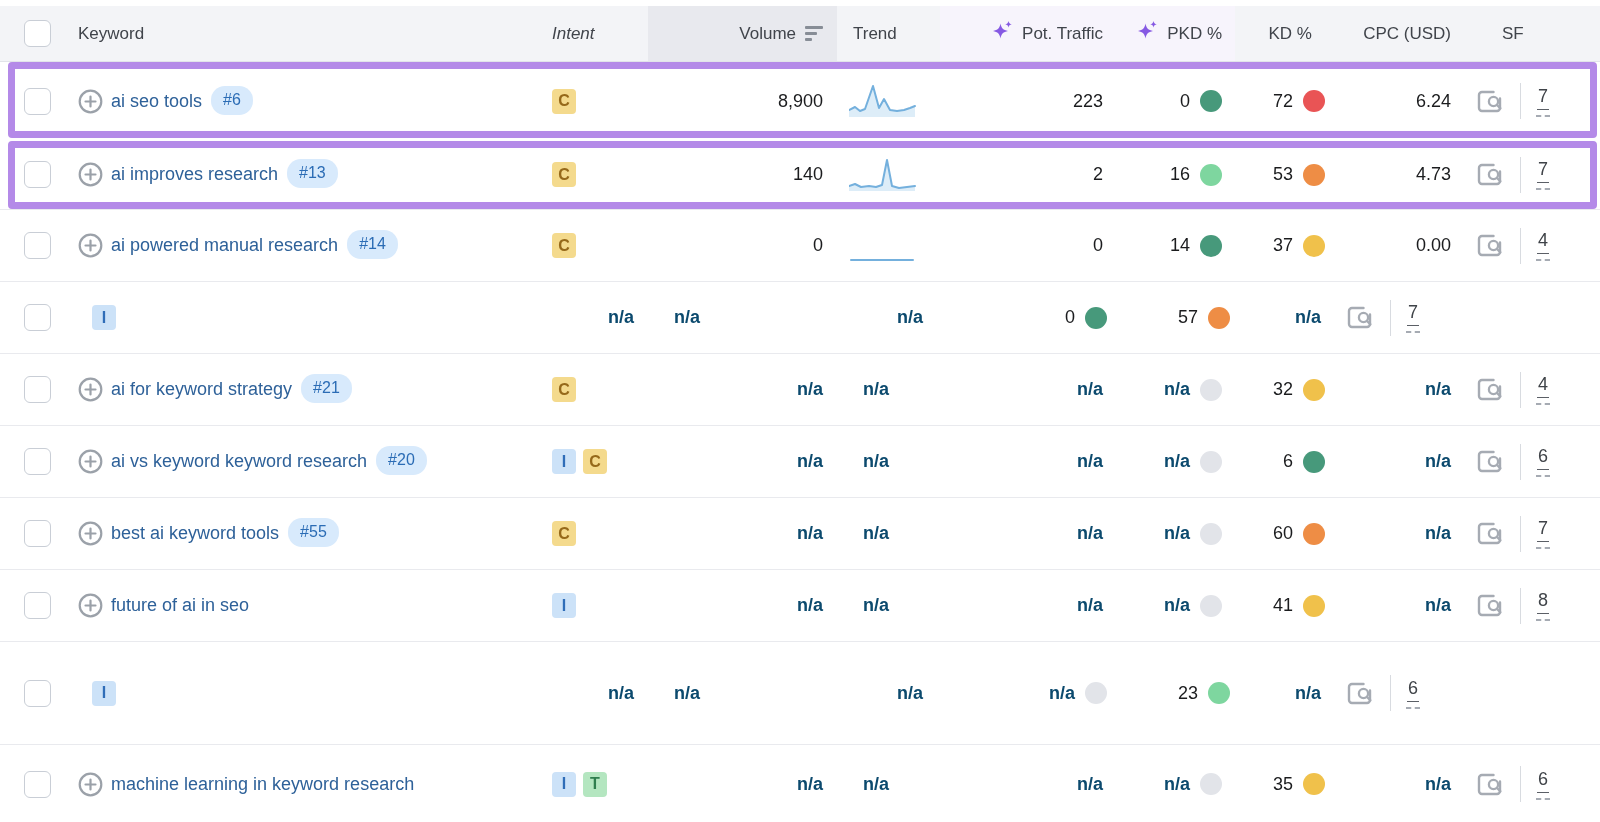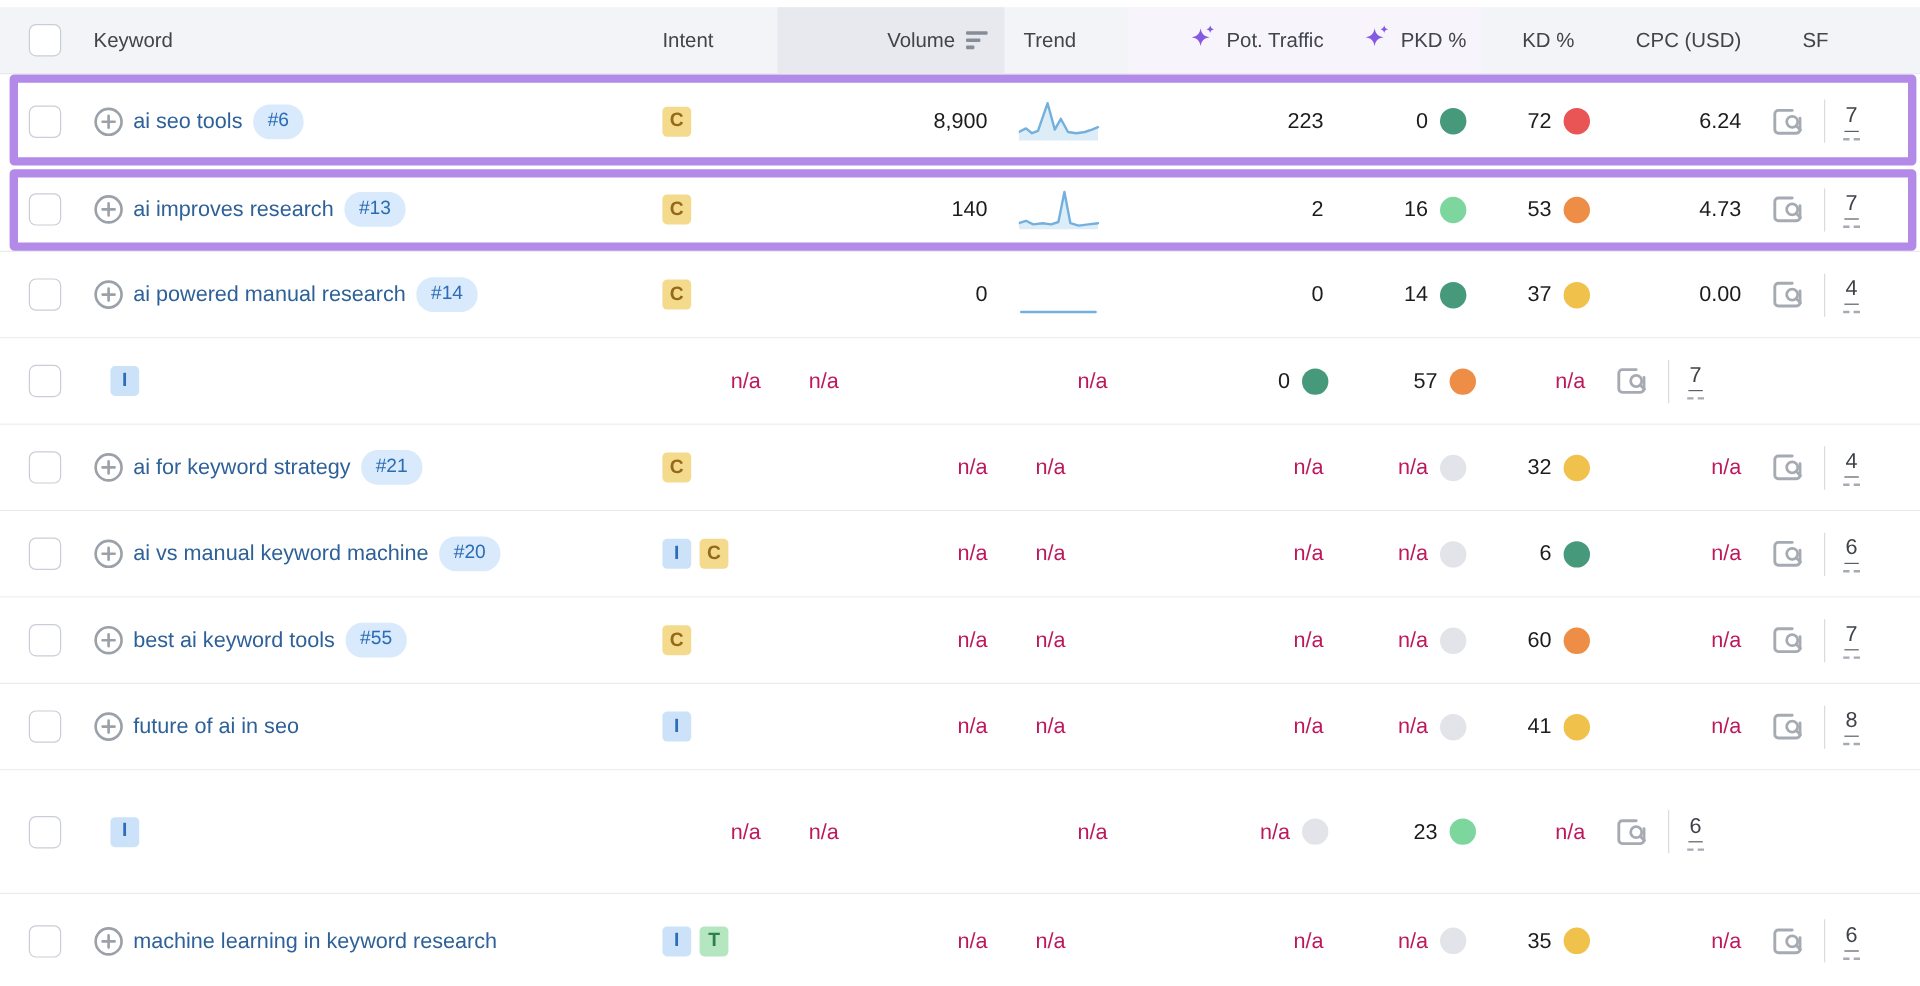--- a/index.html
+++ b/index.html
@@ -12,21 +12,21 @@
     display:grid;
     grid-template-columns:76px 460px 112px 189px 103px 180px 115px 95px 130px 140px;
     align-items:center;
   }
 
   
   .thead { height:55px; background:#f3f4f7; color:#40444b; font-size:17px; }
   .th { display:flex; align-items:center; height:100%; }
   .th-check { padding-left:24px; }
   .th-keyword { padding-left:2px; }
-  .th-intent { padding-left:16px; }
+  .th-intent { padding-left:16px;font-style:italic; }
   .th-volume { background:#e8e9ee; justify-content:flex-end; padding-right:14px; gap:9px; }
   .th-trend { padding-left:16px; }
   .th-pot { background:#f7f4fc; justify-content:flex-end; padding-right:17px; gap:8px; }
   .th-pkd { background:#f7f4fc; justify-content:flex-end; padding-right:13px; gap:8px; }
   .th-kd { justify-content:flex-end; padding-right:18px; }
   .th-cpc { justify-content:flex-end; padding-right:9px; }
   .th-sf { padding-left:42px; }
   .hdr-border { height:1px; background:#e2e4e9; }
 
   
@@ -55,21 +55,21 @@
   .intent-T { background:#b4e6c0; color:#2f7e4e; }
 
   .c-volume { justify-content:flex-end; padding-right:14px; }
   .c-trend { padding-left:12px; }
   .c-trend .na { margin-left:14px; }
   .c-pot { justify-content:flex-end; padding-right:17px; }
   .c-pkd { justify-content:flex-end; padding-right:13px; gap:10px; }
   .c-kd { justify-content:flex-end; padding-right:5px; gap:10px; }
   .c-cpc { justify-content:flex-end; padding-right:9px; }
 
-  .na { color:#be185d; }
+  .na { color:#0c4a6e;font-weight:bold; }
   .dot { width:22px; height:22px; border-radius:50%; display:inline-block; flex:0 0 auto; }
   .dot-green-dark { background:#47997b; }
   .dot-green-light { background:#7ed69f; }
   .dot-yellow { background:#f0c14b; }
   .dot-orange { background:#ee8d45; }
   .dot-red { background:#e95455; }
   .dot-na { background:#e2e4e9; }
 
   .c-sf { padding-left:16px; }
   .serp-icon { display:inline-flex; cursor:pointer; }
@@ -368,21 +368,21 @@
           <span class="checkbox"></span>
         </div>
     <div class="cell c-keyword">
       <span class="plus-icon">
         <svg width="25" height="25" viewBox="0 0 25 25">
               <circle cx="12.5" cy="12.5" r="10.8" fill="none" stroke="#9ba1a9" stroke-width="2.2"></circle>
               <path d="M12.5 7.5 V17.5 M7.5 12.5 H17.5" stroke="#9ba1a9" stroke-width="2.2" stroke-linecap="round"></path>
             </svg>
       </span>
       <span class="kw-wrap">
-        <a class="kw-link">ai vs manual keyword machine</a><span class="rank-badge">#20</span>
+        <a class="kw-link">ai vs keyword keyword research</a><span class="rank-badge">#20</span>
       </span>
     </div>
     <div class="cell c-intent">
           <span class="intent-badge intent-I">I</span>
           <span class="intent-badge intent-C">C</span>
         </div>
     <div class="cell c-volume">
           <span class="na">n/a</span>
         </div>
     <div class="cell c-trend">

